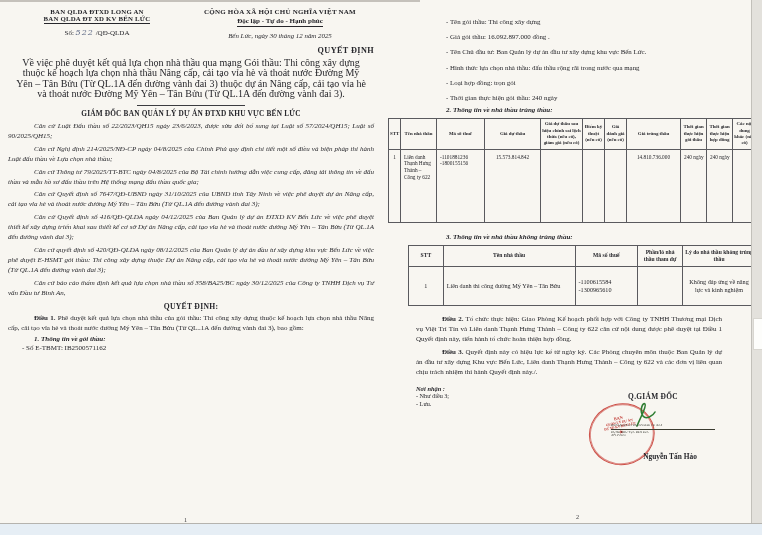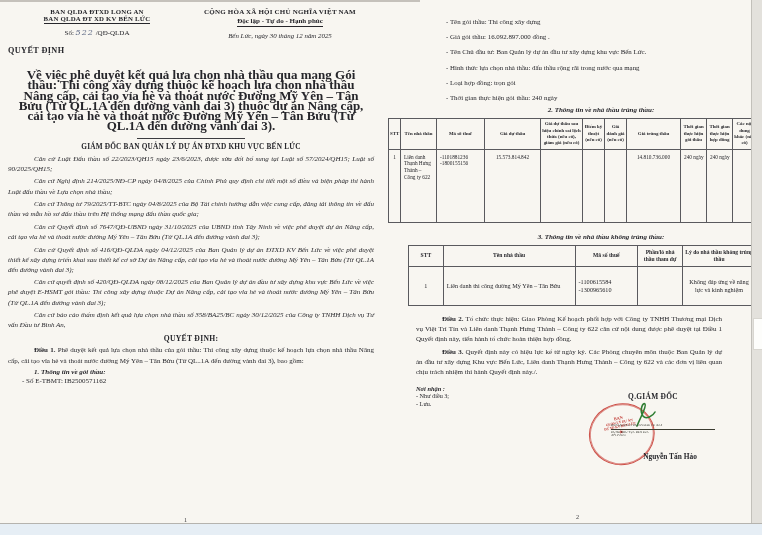--- a/index.html
+++ b/index.html
@@ -27,38 +27,38 @@
   .org-l2{font-size:6.8px;font-weight:bold;letter-spacing:.2px;}
   .org-l2 span{display:inline-block;border-bottom:1px solid #26262b;padding-bottom:1px;}
   .doc-num{font-size:7px;margin-top:4px;}
   .hand{font-family:"DejaVu Serif",serif;font-style:italic;color:#55617f;font-size:8px;letter-spacing:1px;}
   .nat{flex:1;text-align:center;}
   .nat-l1{font-size:7px;font-weight:bold;letter-spacing:.2px;}
   .nat-l2{font-size:7px;font-weight:bold;margin-top:1px;}
   .nat-l2 span{display:inline-block;border-bottom:1px solid #26262b;padding-bottom:1px;}
   .place-date{font-size:6.9px;font-style:italic;margin-top:5px;}
 
-  .title{margin-top:7px;text-align:left;font-size:8.2px;font-weight:bold;letter-spacing:.4px;}
-  .subject{margin-top:15px;padding:0 6px;text-align:center;font-size:13px;font-weight:bold;line-height:10.3px;}
+  .title{margin-top:7px;text-align:right;font-size:8.2px;font-weight:bold;letter-spacing:.4px;}
+  .subject{margin-top:3px;padding:0 6px;text-align:center;font-size:10px;font-weight:normal;line-height:10.3px;}
   .divider{width:108px;border-top:1px solid #3c3c40;margin:6px auto 3px auto;}
   .issuer{text-align:center;font-size:7.3px;font-weight:bold;letter-spacing:.2px;margin-bottom:3px;}
   .recital{font-size:7px;font-style:italic;line-height:10.1px;text-indent:26px;text-align:justify;margin:0 0 2.5px 0;}
   .decide{text-align:center;font-size:7.6px;font-weight:bold;margin:4px 0 2px 0;letter-spacing:.3px;}
   .para{font-size:7px;line-height:10.3px;text-align:justify;text-indent:26px;margin:0 0 2px 0;}
   .para b{font-weight:bold;}
   .sub-head{font-size:7px;font-weight:bold;font-style:italic;margin:2px 0 1px 26px;}
   .plain-ind{font-size:7px;margin-left:14px;}
   .pagenum{position:absolute;font-size:6.2px;color:#3a3a3e;}
   .pn1{left:176px;top:508px;}
   .pn2{left:188px;top:505px;}
 
   
   .bullets{margin:6px 0 0 58px;}
   .bullet{font-size:6.9px;line-height:15.2px;white-space:nowrap;}
-  .sec-head{font-size:7px;font-weight:bold;font-style:italic;margin:1px 0 0 58px;text-align:center;}
+  .sec-head{font-size:7px;font-weight:bold;font-style:italic;margin:1px 0 0 58px;}
 
   table{border-collapse:collapse;table-layout:fixed;}
   .t1{width:100%;margin-top:4px;font-size:5px;}
   .t1 th{font-size:4.9px;font-weight:bold;line-height:6.4px;border:1px solid #5a5a5e;padding:2px 1px;vertical-align:middle;text-align:center;}
   .t1 td{font-size:5.3px;line-height:6.6px;border:1px solid #5a5a5e;padding:4px 2px 2px 2px;vertical-align:top;text-align:center;height:66px;}
   .t1 td.lft{text-align:left;padding-left:3px;}
   .pre{white-space:pre-line;}
 
   .t2{width:348px;margin:4px 0 0 20px;font-size:5.8px;}
   .t2 th{font-size:5.6px;font-weight:bold;line-height:7px;border:1px solid #5a5a5e;padding:3px 2px;text-align:center;vertical-align:middle;}

